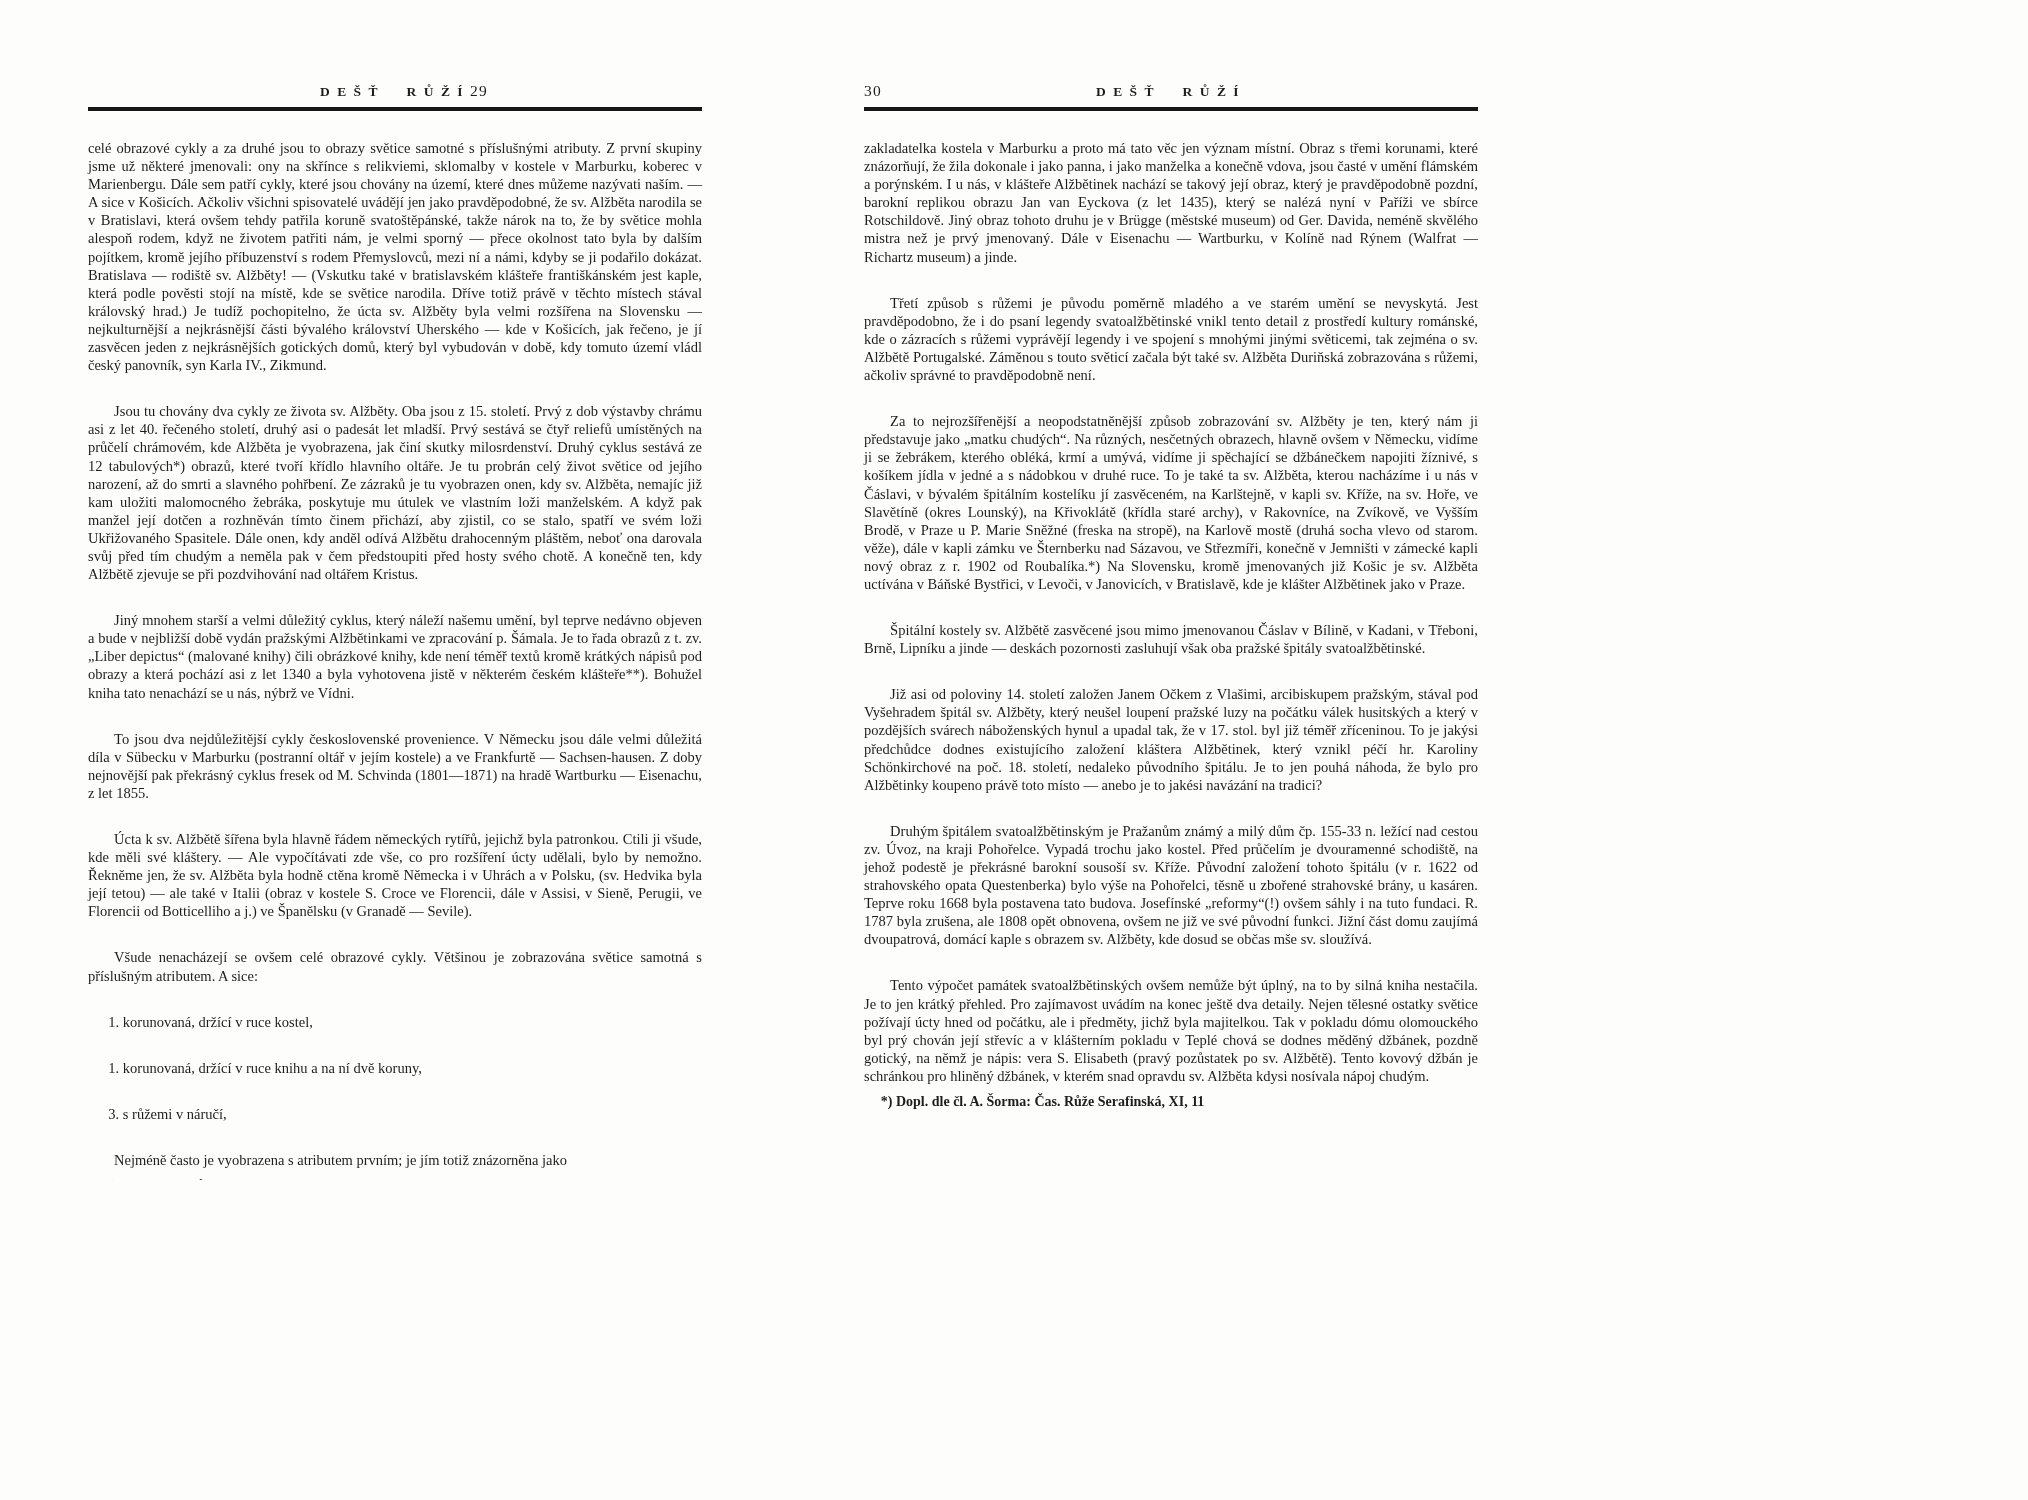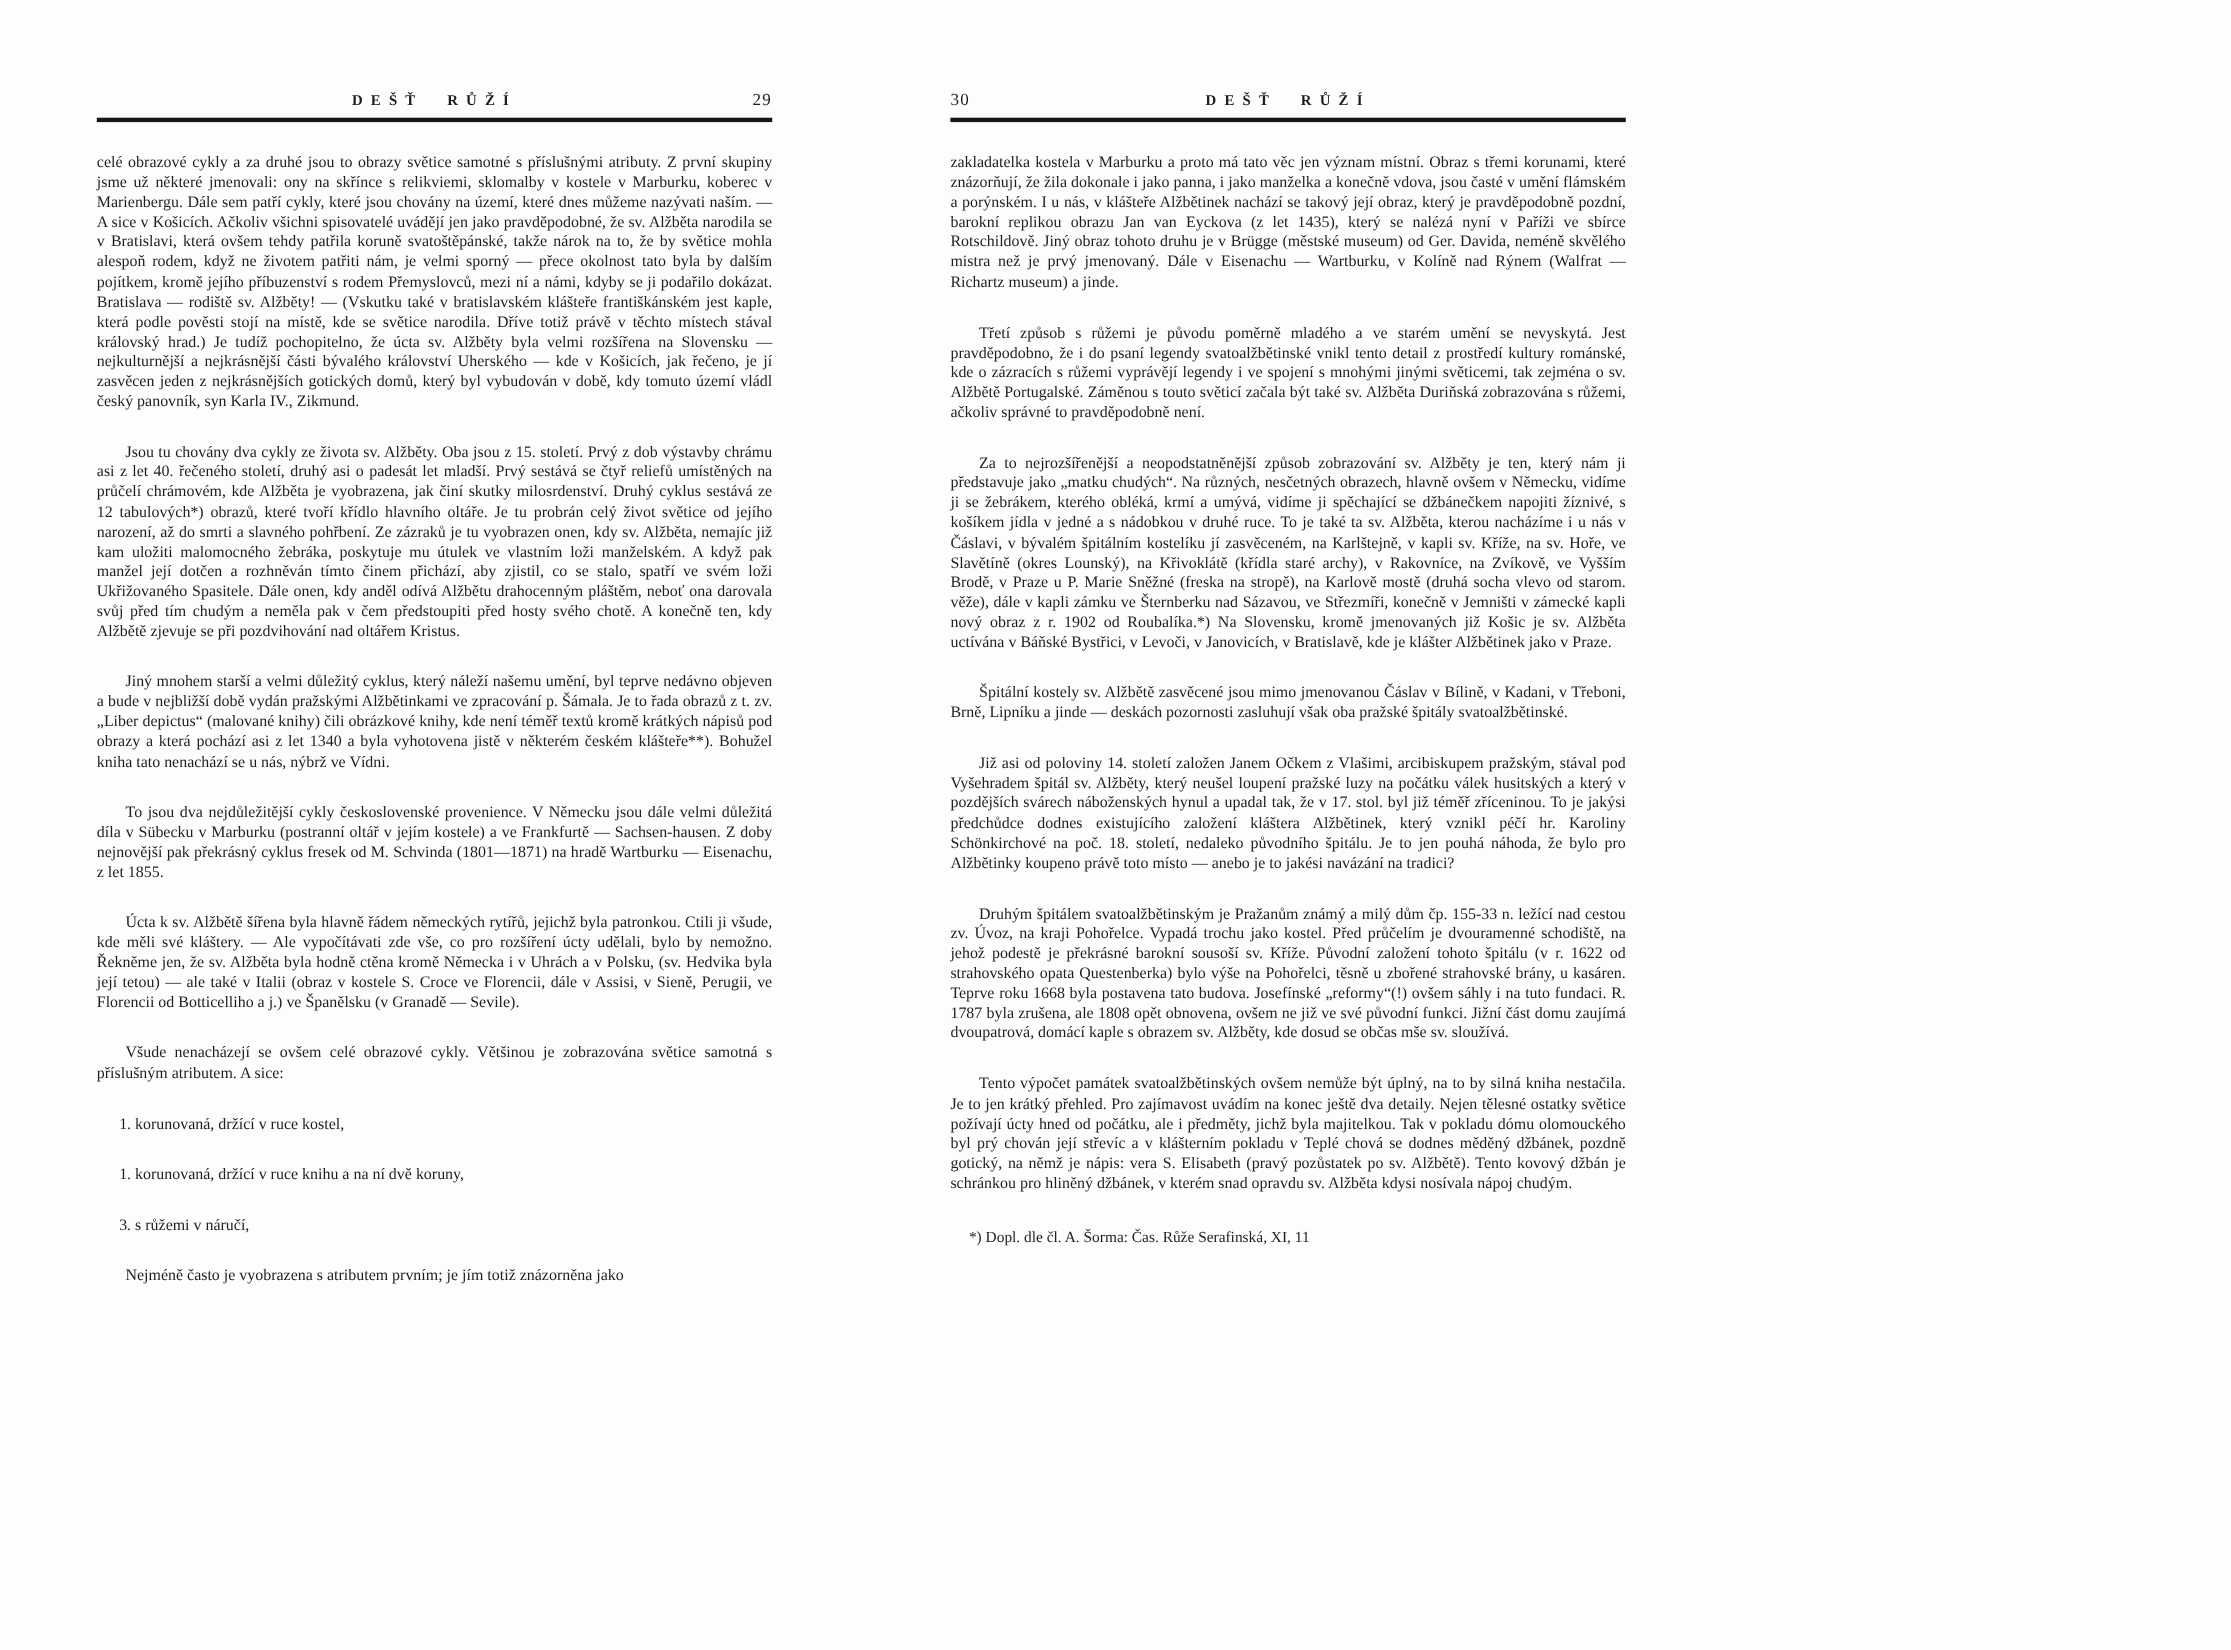--- a/index.html
+++ b/index.html
@@ -26,21 +26,21 @@
   .page-header {
     display: flex;
     align-items: baseline;
   }
   .hslot {
     flex: 1;
     font-size: 15.5px;
     letter-spacing: 0.08em;
   }
   .hslot.left  { text-align: left; }
-  .hslot.right { text-align: right; }
+  .hslot.right { text-align: left; }
   .running-title {
     font-weight: bold;
     font-size: 13.5px;
     letter-spacing: 0.55em;
     word-spacing: 0.8em;
     white-space: nowrap;
   }
   .header-rule {
     height: 4px;
     background: #171717;
@@ -56,23 +56,24 @@
     text-align: justify;
     margin-top: 28px;
   }
   .para.indent { text-indent: 1.8em; }
   .para.list {
     padding-left: 2.9em;
     text-indent: -1.5em;
   }
 
   .footnotes {
-    margin-top: 32px;
+    margin-top: 8px;
     font-size: 14px;
     line-height: 17.6px;
+    font-weight: bold;
   }
   .footnote {
     text-align: justify;
     text-indent: 1.2em;
   }
 </style>
 </head>
 <body>
 
 <div class="spread">

